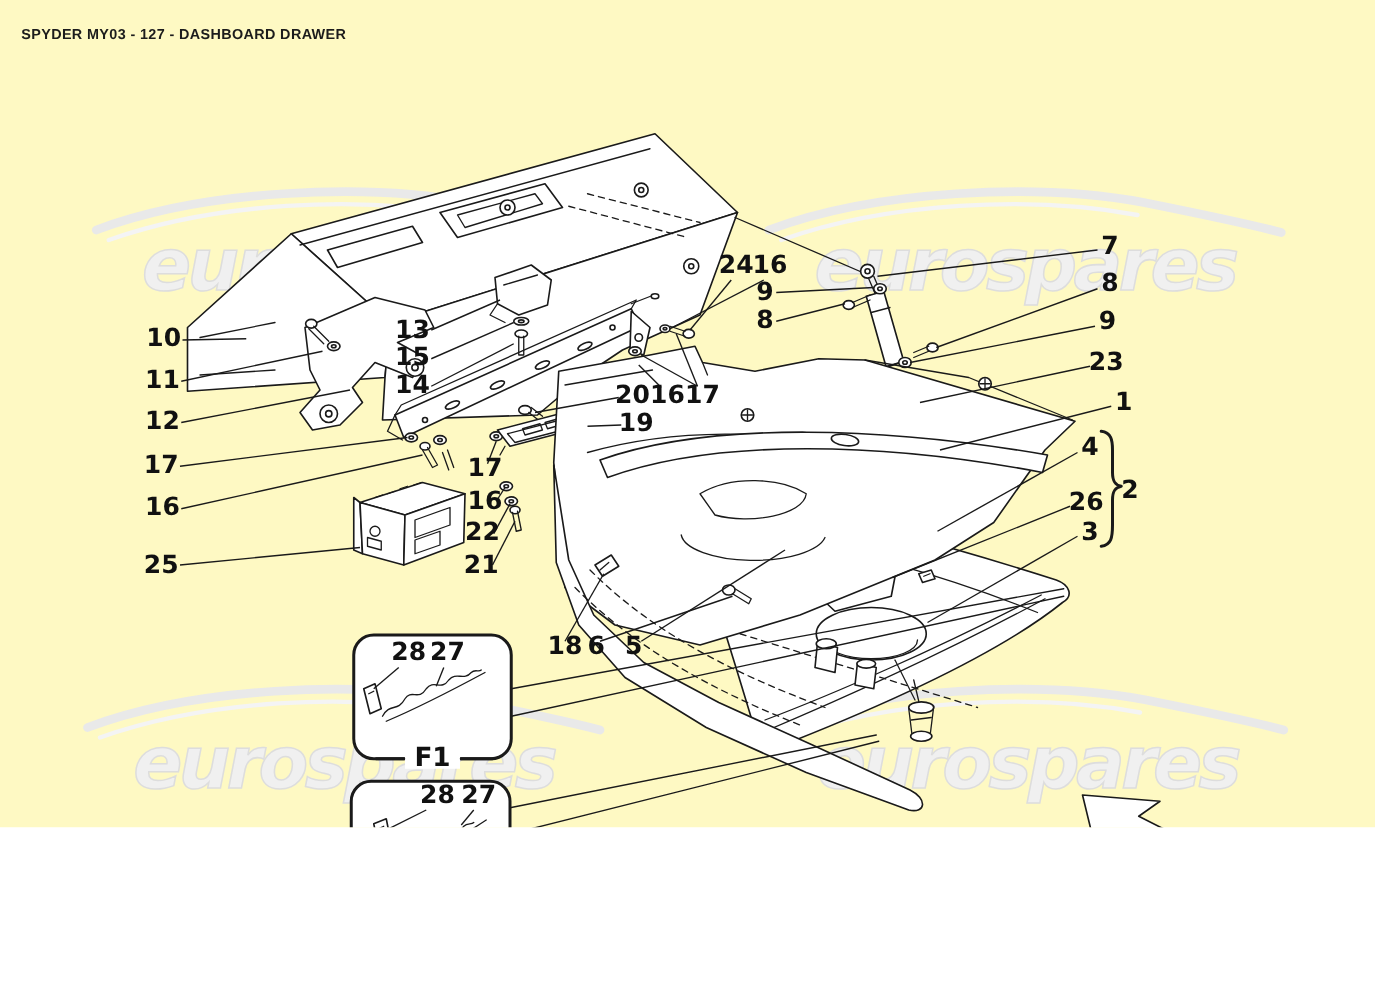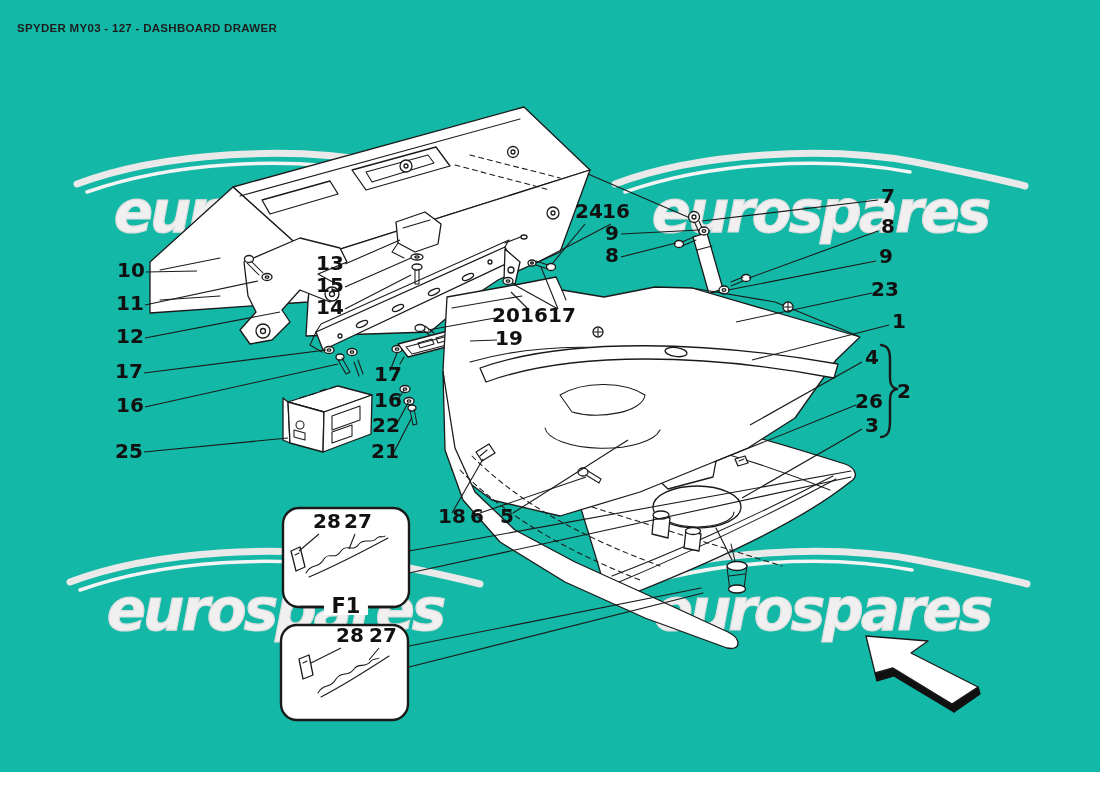--- a/index.html
+++ b/index.html
@@ -1,16 +1,16 @@
 <!DOCTYPE html>
 <html><head>
 <meta charset="utf-8">
 <style>
   html,body{margin:0;padding:0;background:#fff;}
-  .page{position:relative;width:1100px;height:772px;background:#14b8a6;overflow:hidden;
+  .page{position:relative;width:1100px;height:662px;background:#fef9c3;overflow:hidden;
         font-family:"Liberation Sans",sans-serif;}
   .title{position:absolute;left:17px;top:22px;font-size:11.5px;font-weight:bold;
          color:#1c1c1c;letter-spacing:.3px;}
   svg{position:absolute;left:0;top:0;}
   .wm-text{font-family:"DejaVu Sans",sans-serif;font-style:italic;font-weight:700;
            font-size:58px;letter-spacing:-3px;fill:#f0f0f0;stroke:#dddddd;stroke-width:1.2px;
            text-anchor:middle;}
   .wm-swoosh{fill:none;stroke:#e9e9e9;stroke-width:7;stroke-linecap:round;}
   .wm-swoosh2{fill:none;stroke:#f4f4f4;stroke-width:3.5;stroke-linecap:round;}
   .art{stroke:#1a1a1a;stroke-width:1.3;fill:none;stroke-linejoin:round;stroke-linecap:round;}

